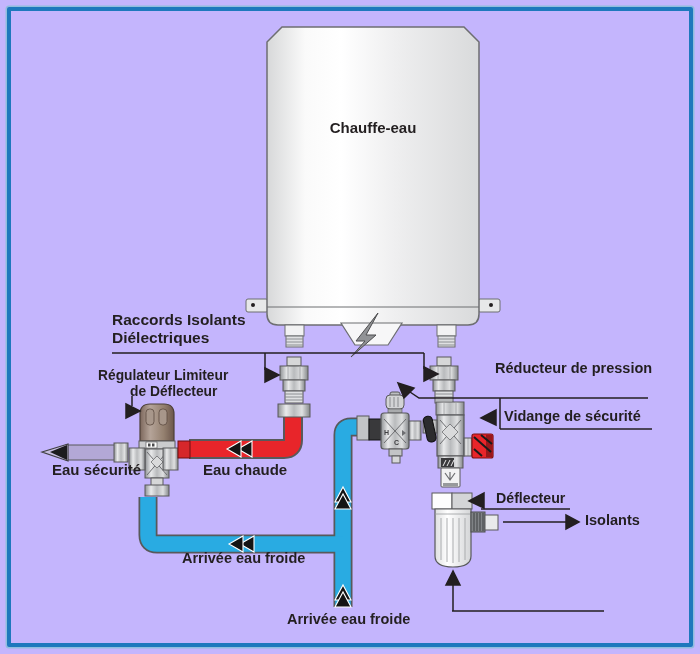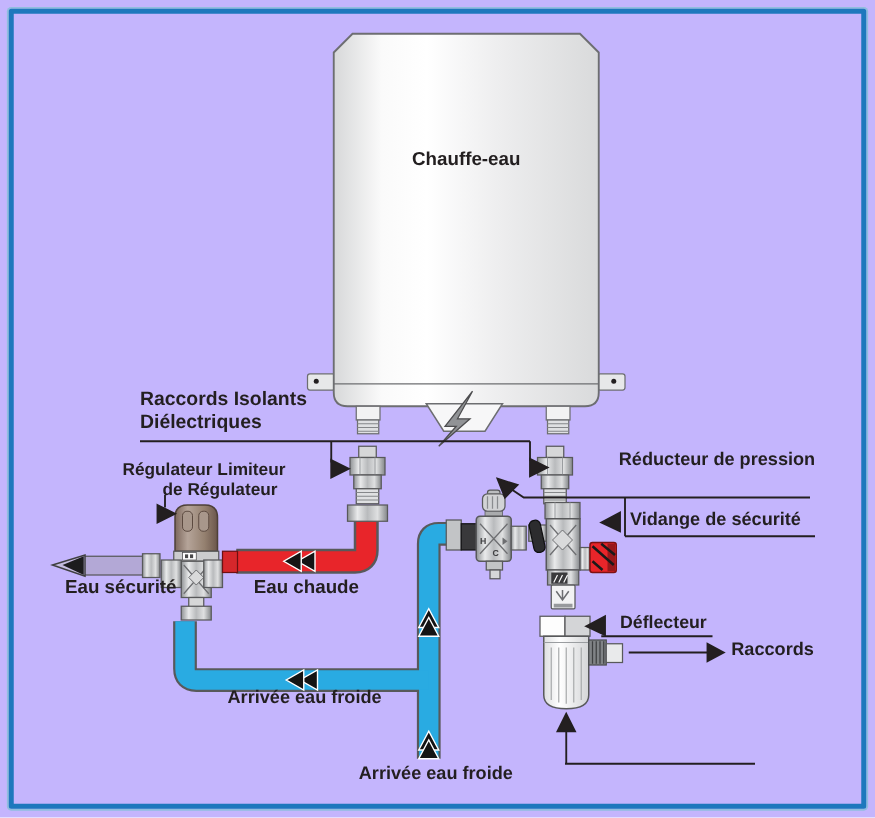--- a/index.html
+++ b/index.html
@@ -208,24 +208,24 @@
 
   <div class="lbl" style="left:267px;top:119px;width:212px;text-align:center;font-size:15px;">Chauffe-eau</div>
 
   <div class="lbl" style="left:112px;top:311px;font-size:15.5px;">
     <span>Raccords Isolants</span>
     <span>Diélectriques</span>
   </div>
 
   <div class="lbl" style="left:98px;top:368px;font-size:13.8px;">
     <span>Régulateur Limiteur</span>
-    <span style="padding-left:32px;">de Régulateur</span>
+    <span style="padding-left:32px;">de Déflecteur</span>
   </div>
 
   <div class="lbl" style="left:52px;top:461px;font-size:15px;">Eau sécurité</div>
   <div class="lbl" style="left:203px;top:461px;font-size:15px;">Eau chaude</div>
   <div class="lbl" style="left:182px;top:550px;font-size:14.5px;">Arrivée eau froide</div>
   <div class="lbl" style="left:287px;top:611px;font-size:14.5px;">Arrivée eau froide</div>
   <div class="lbl" style="left:495px;top:360px;font-size:14.5px;">Réducteur de pression</div>
   <div class="lbl" style="left:504px;top:408px;font-size:14.5px;">Vidange de sécurité</div>
   <div class="lbl" style="left:496px;top:490px;font-size:14.2px;text-align:center;">Déflecteur</div>
-  <div class="lbl" style="left:585px;top:512px;font-size:14.5px;">Raccords</div>
+  <div class="lbl" style="left:585px;top:512px;font-size:14.5px;">Isolants</div>
 </div>
 
 </body></html>

